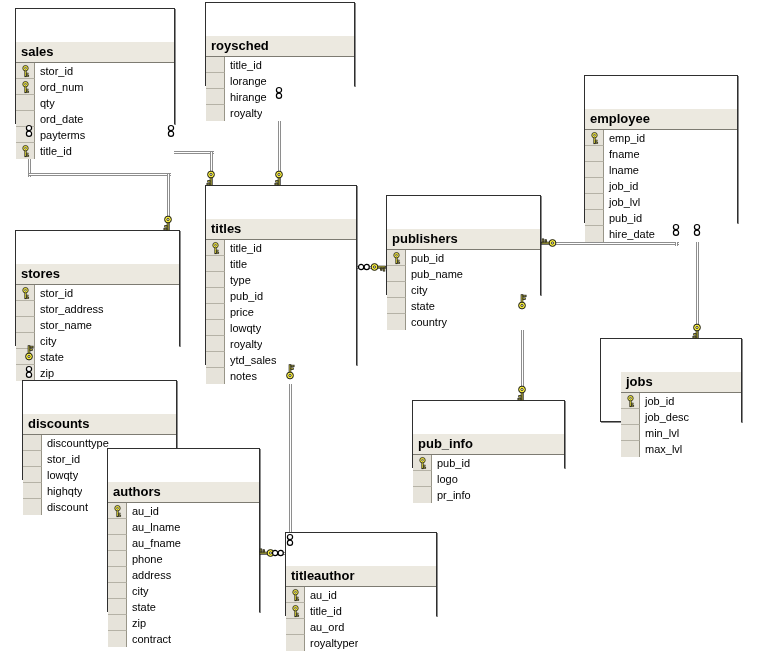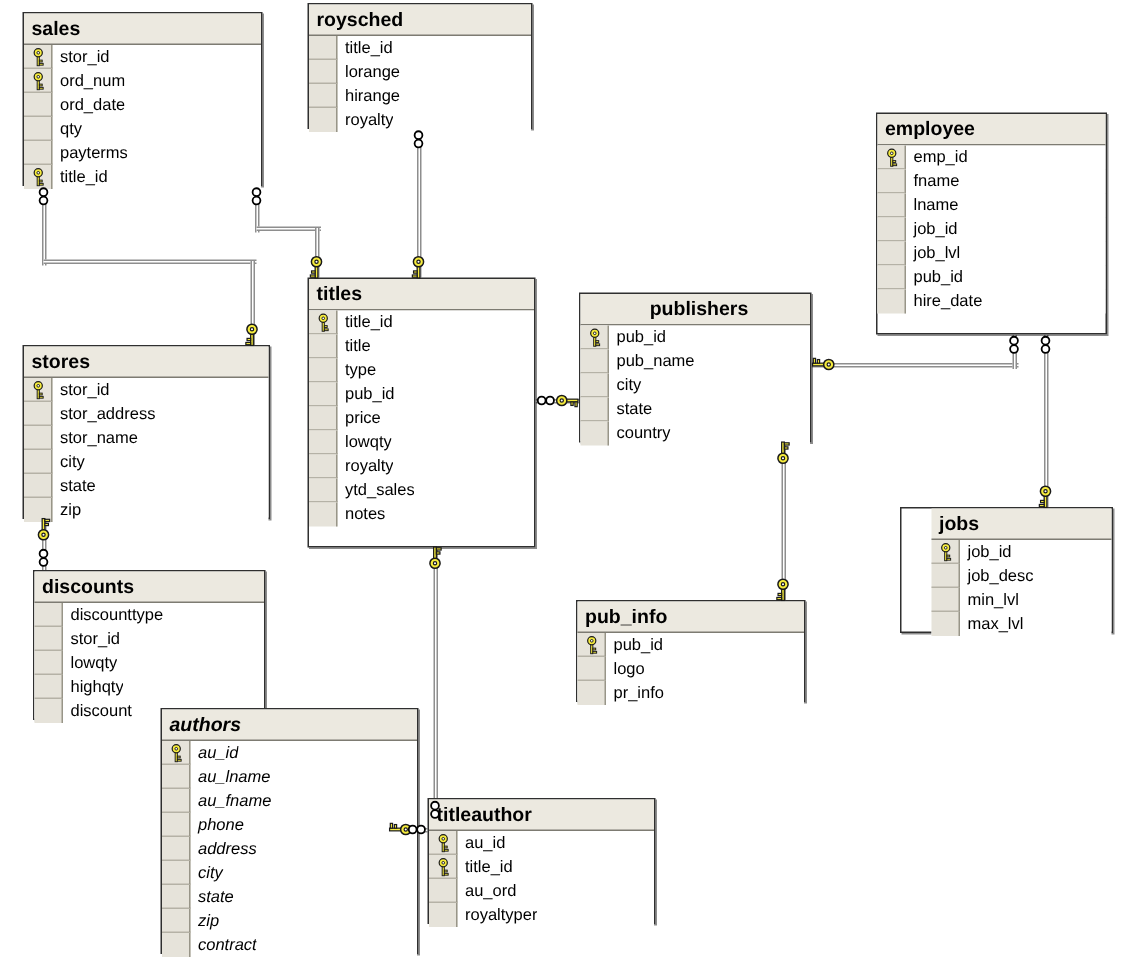--- a/index.html
+++ b/index.html
@@ -20,20 +20,21 @@
     z-index:2;
   }
   .tbl-header{
     height:20px;line-height:20px;
     background:#ece9e0;
     border-bottom:1px solid #7d7b72;
     font-size:13px;font-weight:bold;color:#000;
     padding-left:5px;
     white-space:nowrap;overflow:hidden;
     cursor:move;
+    margin-top:33px;
   }
   .tbl-row{
     height:16px;display:flex;align-items:stretch;
     background:#fff;
   }
   .icon-cell{
     width:19px;min-width:19px;box-sizing:border-box;
     background:#e6e3da;
     border-right:1px solid #989588;
     border-bottom:1px solid #b5b2a6;
@@ -91,25 +92,25 @@
               <rect x="10.6" y="5.9" width="1.5" height="2.4" fill="#f6ec3d" stroke="#1a1a1a" stroke-width="0.8"></rect>
               <rect x="13.3" y="5.9" width="1.5" height="3.2" fill="#f6ec3d" stroke="#1a1a1a" stroke-width="0.8"></rect>
               <circle cx="4.5" cy="5" r="3.4" fill="#f6ec3d" stroke="#1a1a1a" stroke-width="1"></circle>
               <circle cx="4.5" cy="5" r="1.1" fill="#ffffff" stroke="#1a1a1a" stroke-width="0.8"></circle>
             </svg></span>
         </span>
         <span class="col-name">ord_num</span>
       </div>
       <div class="tbl-row">
         <span class="icon-cell"></span>
+        <span class="col-name">qty</span>
+      </div>
+      <div class="tbl-row">
+        <span class="icon-cell"></span>
         <span class="col-name">ord_date</span>
-      </div>
-      <div class="tbl-row">
-        <span class="icon-cell"></span>
-        <span class="col-name">qty</span>
       </div>
       <div class="tbl-row">
         <span class="icon-cell"></span>
         <span class="col-name">payterms</span>
       </div>
       <div class="tbl-row">
         <span class="icon-cell">
           <span class="rowkey"><svg width="13" height="8" viewBox="0 0 16 10">
               <rect x="7.5" y="4.1" width="7.8" height="1.8" fill="#f6ec3d" stroke="#1a1a1a" stroke-width="0.8"></rect>
               <rect x="10.6" y="5.9" width="1.5" height="2.4" fill="#f6ec3d" stroke="#1a1a1a" stroke-width="0.8"></rect>
@@ -219,21 +220,21 @@
       </div>
       <div class="tbl-row">
         <span class="icon-cell"></span>
         <span class="col-name">ytd_sales</span>
       </div>
       <div class="tbl-row">
         <span class="icon-cell"></span>
         <span class="col-name">notes</span>
       </div>
     </div>
-    <div class="tbl" style="left: 386px; top: 195px; width: 155px; height: 100px; text-align: center;">
+    <div class="tbl" style="left: 386px; top: 195px; width: 155px; height: 100px;">
       <div class="tbl-header">publishers</div>
       <div class="tbl-row">
         <span class="icon-cell">
           <span class="rowkey"><svg width="13" height="8" viewBox="0 0 16 10">
               <rect x="7.5" y="4.1" width="7.8" height="1.8" fill="#f6ec3d" stroke="#1a1a1a" stroke-width="0.8"></rect>
               <rect x="10.6" y="5.9" width="1.5" height="2.4" fill="#f6ec3d" stroke="#1a1a1a" stroke-width="0.8"></rect>
               <rect x="13.3" y="5.9" width="1.5" height="3.2" fill="#f6ec3d" stroke="#1a1a1a" stroke-width="0.8"></rect>
               <circle cx="4.5" cy="5" r="3.4" fill="#f6ec3d" stroke="#1a1a1a" stroke-width="1"></circle>
               <circle cx="4.5" cy="5" r="1.1" fill="#ffffff" stroke="#1a1a1a" stroke-width="0.8"></circle>
             </svg></span>
@@ -335,21 +336,21 @@
       </div>
       <div class="tbl-row">
         <span class="icon-cell"></span>
         <span class="col-name">highqty</span>
       </div>
       <div class="tbl-row">
         <span class="icon-cell"></span>
         <span class="col-name">discount</span>
       </div>
     </div>
-    <div class="tbl" style="left: 384px; top: 400px; width: 153px; height: 68px;">
+    <div class="tbl" style="left: 412px; top: 400px; width: 153px; height: 68px;">
       <div class="tbl-header">pub_info</div>
       <div class="tbl-row">
         <span class="icon-cell">
           <span class="rowkey"><svg width="13" height="8" viewBox="0 0 16 10">
               <rect x="7.5" y="4.1" width="7.8" height="1.8" fill="#f6ec3d" stroke="#1a1a1a" stroke-width="0.8"></rect>
               <rect x="10.6" y="5.9" width="1.5" height="2.4" fill="#f6ec3d" stroke="#1a1a1a" stroke-width="0.8"></rect>
               <rect x="13.3" y="5.9" width="1.5" height="3.2" fill="#f6ec3d" stroke="#1a1a1a" stroke-width="0.8"></rect>
               <circle cx="4.5" cy="5" r="3.4" fill="#f6ec3d" stroke="#1a1a1a" stroke-width="1"></circle>
               <circle cx="4.5" cy="5" r="1.1" fill="#ffffff" stroke="#1a1a1a" stroke-width="0.8"></circle>
             </svg></span>
@@ -358,21 +359,21 @@
       </div>
       <div class="tbl-row">
         <span class="icon-cell"></span>
         <span class="col-name">logo</span>
       </div>
       <div class="tbl-row">
         <span class="icon-cell"></span>
         <span class="col-name">pr_info</span>
       </div>
     </div>
-    <div class="tbl" style="left: 107px; top: 472px; width: 172px; height: 164px; font-style: italic;">
+    <div class="tbl" style="left: 107px; top: 448px; width: 153px; height: 164px;">
       <div class="tbl-header">authors</div>
       <div class="tbl-row">
         <span class="icon-cell">
           <span class="rowkey"><svg width="13" height="8" viewBox="0 0 16 10">
               <rect x="7.5" y="4.1" width="7.8" height="1.8" fill="#f6ec3d" stroke="#1a1a1a" stroke-width="0.8"></rect>
               <rect x="10.6" y="5.9" width="1.5" height="2.4" fill="#f6ec3d" stroke="#1a1a1a" stroke-width="0.8"></rect>
               <rect x="13.3" y="5.9" width="1.5" height="3.2" fill="#f6ec3d" stroke="#1a1a1a" stroke-width="0.8"></rect>
               <circle cx="4.5" cy="5" r="3.4" fill="#f6ec3d" stroke="#1a1a1a" stroke-width="1"></circle>
               <circle cx="4.5" cy="5" r="1.1" fill="#ffffff" stroke="#1a1a1a" stroke-width="0.8"></circle>
             </svg></span>

